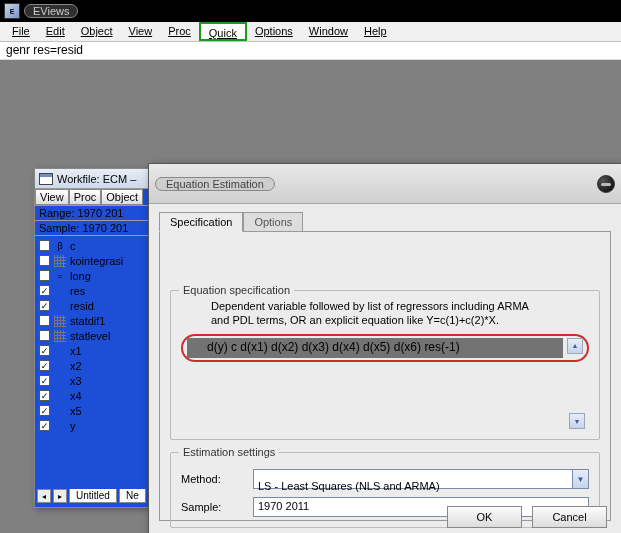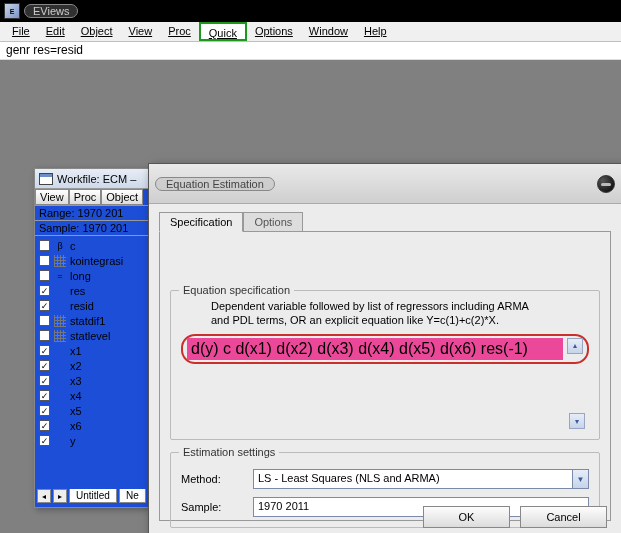--- a/index.html
+++ b/index.html
@@ -51,34 +51,34 @@
   .tab-strip { display:flex; padding:8px 10px 0 10px; gap:0;}
   .tab { border:1px solid #999; border-bottom:none; padding:3px 10px; background:#ececec; font-size:11px; position:relative;}
   .tab.active { background:#ececec; z-index:2; border-bottom:1px solid #ececec; margin-bottom:-1px;}
   .tab.inactive { background:#ddd; color:#555;}
   .tab-page { border:1px solid #999; margin:0 10px 8px 10px; padding:10px; background:#ececec; height:290px; }
 
   .group { border:1px solid #bbb; border-radius:2px; padding:8px 10px 10px 10px; margin-bottom:12px; position:relative;}
   .group-label { position:absolute; top:-7px; left:8px; background:#ececec; padding:0 4px; font-size:11px; color:#333;}
   .desc { font-size:11px; color:#000; line-height:1.3; padding-left:30px; margin-bottom:6px;}
   .eq-input-wrap { border:2px solid #c9302c; border-radius:14px; padding:2px 4px; display:flex; align-items:flex-start; gap:4px;}
-  .eq-input { flex:1; min-height:20px; padding:2px 4px; background:#ec4899; font-size:16px; border:none;}
+  .eq-input { flex:1; min-height:20px; padding:2px 20px; background:#737373; font-size:12px; border:none;}
   .scroll-btn { width:16px; height:16px; border:1px solid #9aa6c0; background:linear-gradient(#e6edf8,#c6d4ea); display:inline-flex;align-items:center;justify-content:center; font-size:8px; color:#3a5a9a;}
   .eq-area-spacer { height: 52px; }
   .scroll-btn.bottom { position:absolute; right:14px; bottom:10px;}
 
   .settings-row { display:flex; align-items:center; gap:24px; margin-top:8px;}
   .settings-row label { width:48px; font-size:11px;}
   .combo { flex:1; display:flex; border:1px solid #7a8aa8; background:#fff; height:20px;}
-  .combo .combo-val { flex:1; padding:2px 4px; font-size:11px;}
+  .combo .combo-val { flex:1; padding:2px 4px; font-size:11px;margin-top:8px;}
   .combo .combo-arrow { width:16px; background:linear-gradient(#e6edf8,#c6d4ea); border-left:1px solid #7a8aa8; display:flex;align-items:center;justify-content:center; font-size:8px;color:#3a5a9a;}
   .sample-input { flex:1; border:1px solid #7a8aa8; background:#fff; padding:2px 4px; font-size:11px; height:20px;}
 
   .button-row { position:absolute; right:14px; bottom:10px; display:flex; gap:10px;}
-  .dlg-button { width:87px; height:22px; border:1px solid #888; background:linear-gradient(#fdfdfd,#dcdcdc); font-size:11px; cursor:default;}
+  .dlg-button { width:75px; height:22px; border:1px solid #888; background:linear-gradient(#fdfdfd,#dcdcdc); font-size:11px; cursor:default;}
 </style>
 </head>
 <body>
 
 <div class="main-title-bar">
   <span class="title-icon">E</span>
   <span class="title-circle">EViews</span>
 </div>
 
 <div class="menu-bar">
@@ -166,25 +166,20 @@
           <span>x4</span>
         </div>
         <div class="wf-item">
           <span class="chk checked"></span>
           <span class="ic-c"></span>
           <span>x5</span>
         </div>
         <div class="wf-item">
           <span class="chk checked"></span>
           <span class="ic-c"></span>
-          <span>x6</span>
-        </div>
-        <div class="wf-item">
-          <span class="chk checked"></span>
-          <span class="ic-c"></span>
           <span>y</span>
         </div>
       </div>
     <div class="wf-tabs">
       <span class="wf-tab-nav">◂</span>
       <span class="wf-tab-nav">▸</span>
       <span class="wf-tab">Untitled</span>
       <span class="wf-tab">Ne</span>
     </div>
   </div>

